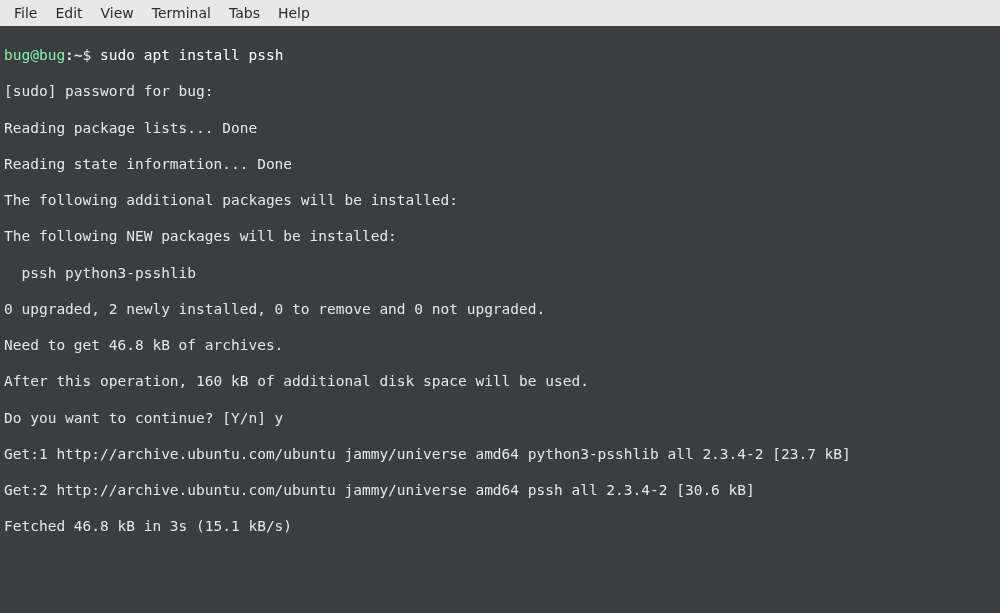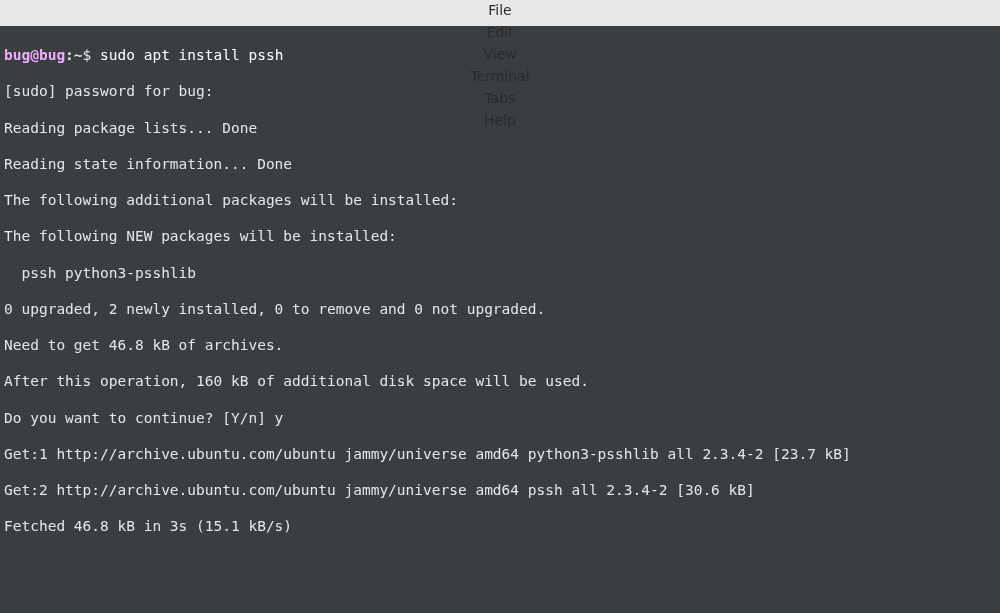--- a/index.html
+++ b/index.html
@@ -1,19 +1,18 @@
 <!DOCTYPE html>
 <html><head>
   <meta charset="utf-8">
   <style>
     * {
       margin: 0;
       padding: 0;
       box-sizing: border-box;
-      flex-direction: column;
     }
     body {
       width: 1000px;
       height: 613px;
       font-family: "DejaVu Sans Mono", "Liberation Mono", Consolas, monospace;
       font-size: 14.5px;
       background: #3a3e41;
       overflow: hidden;
     }
     .menubar {
@@ -32,21 +31,21 @@
       cursor: pointer;
     }
     .terminal {
       background: #3a3e41;
       color: #e6e6e6;
       padding: 2px 4px 4px 4px;
       line-height: 1.25;
       white-space: pre;
       letter-spacing: 0px;
     }
-    .prompt-user { color: #f0abfc; font-weight: bold; }
+    .prompt-user { color: #86efac; font-weight: normal; }
     .prompt-sep  { color: #e6e6e6; font-weight: bold; }
     .prompt-path { color: #e6e6e6; font-weight: bold; }
     .prompt-dollar { color: #e6e6e6; }
     .cmd { color: #ffffff; }
     .line { display: block; }
   </style>
 </head>
 <body>
 
 <div class="menubar">

